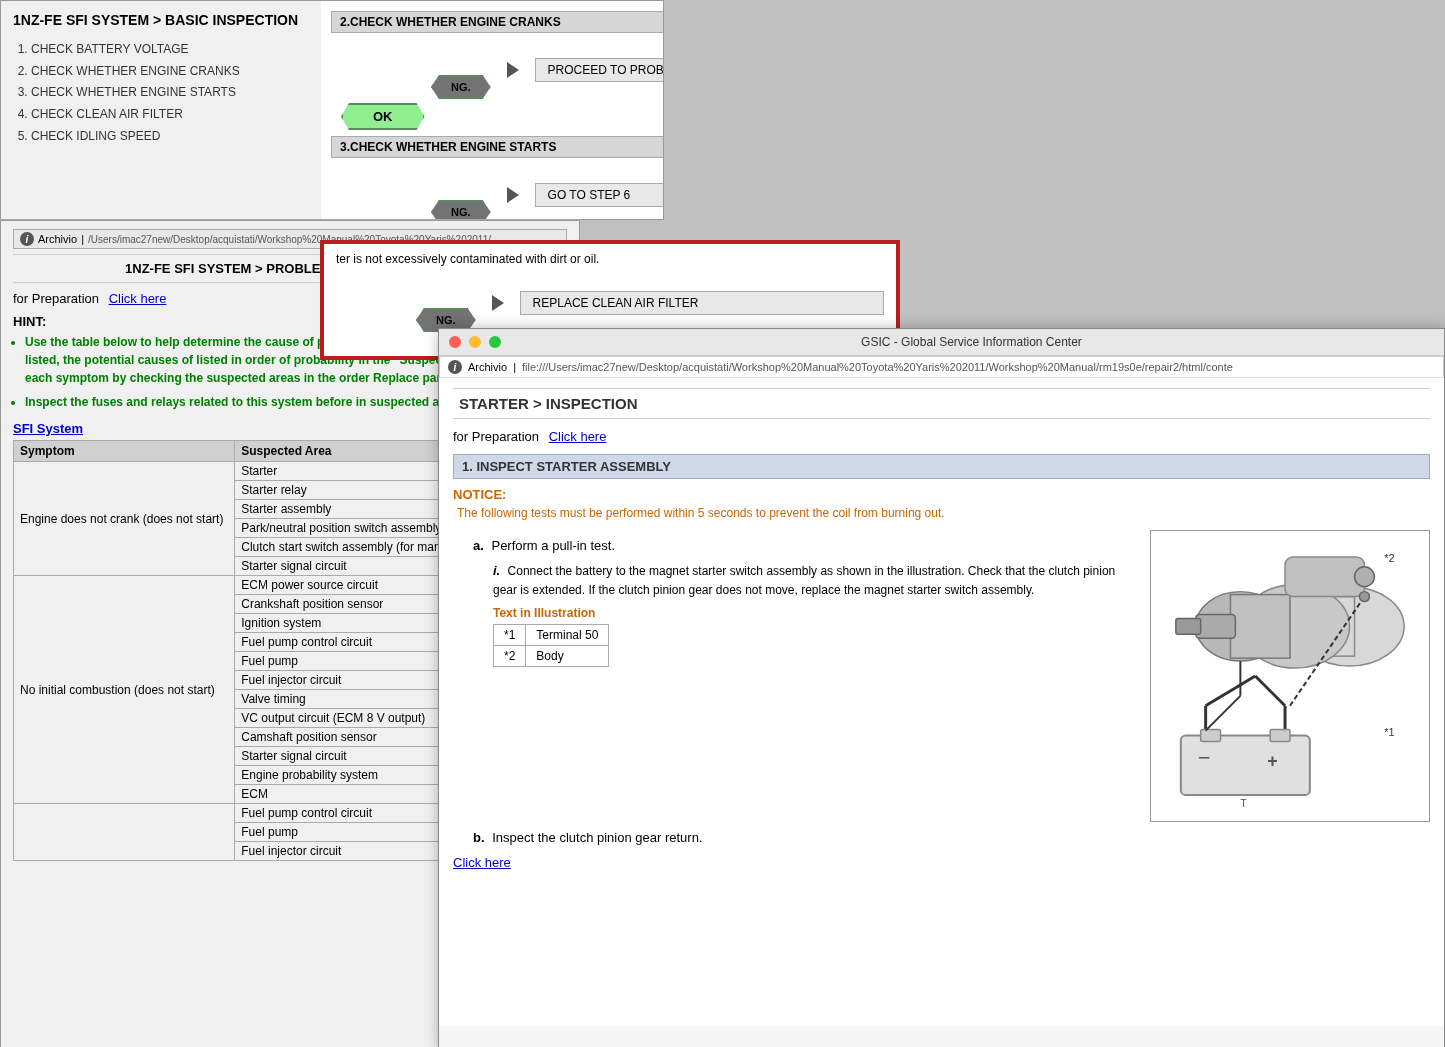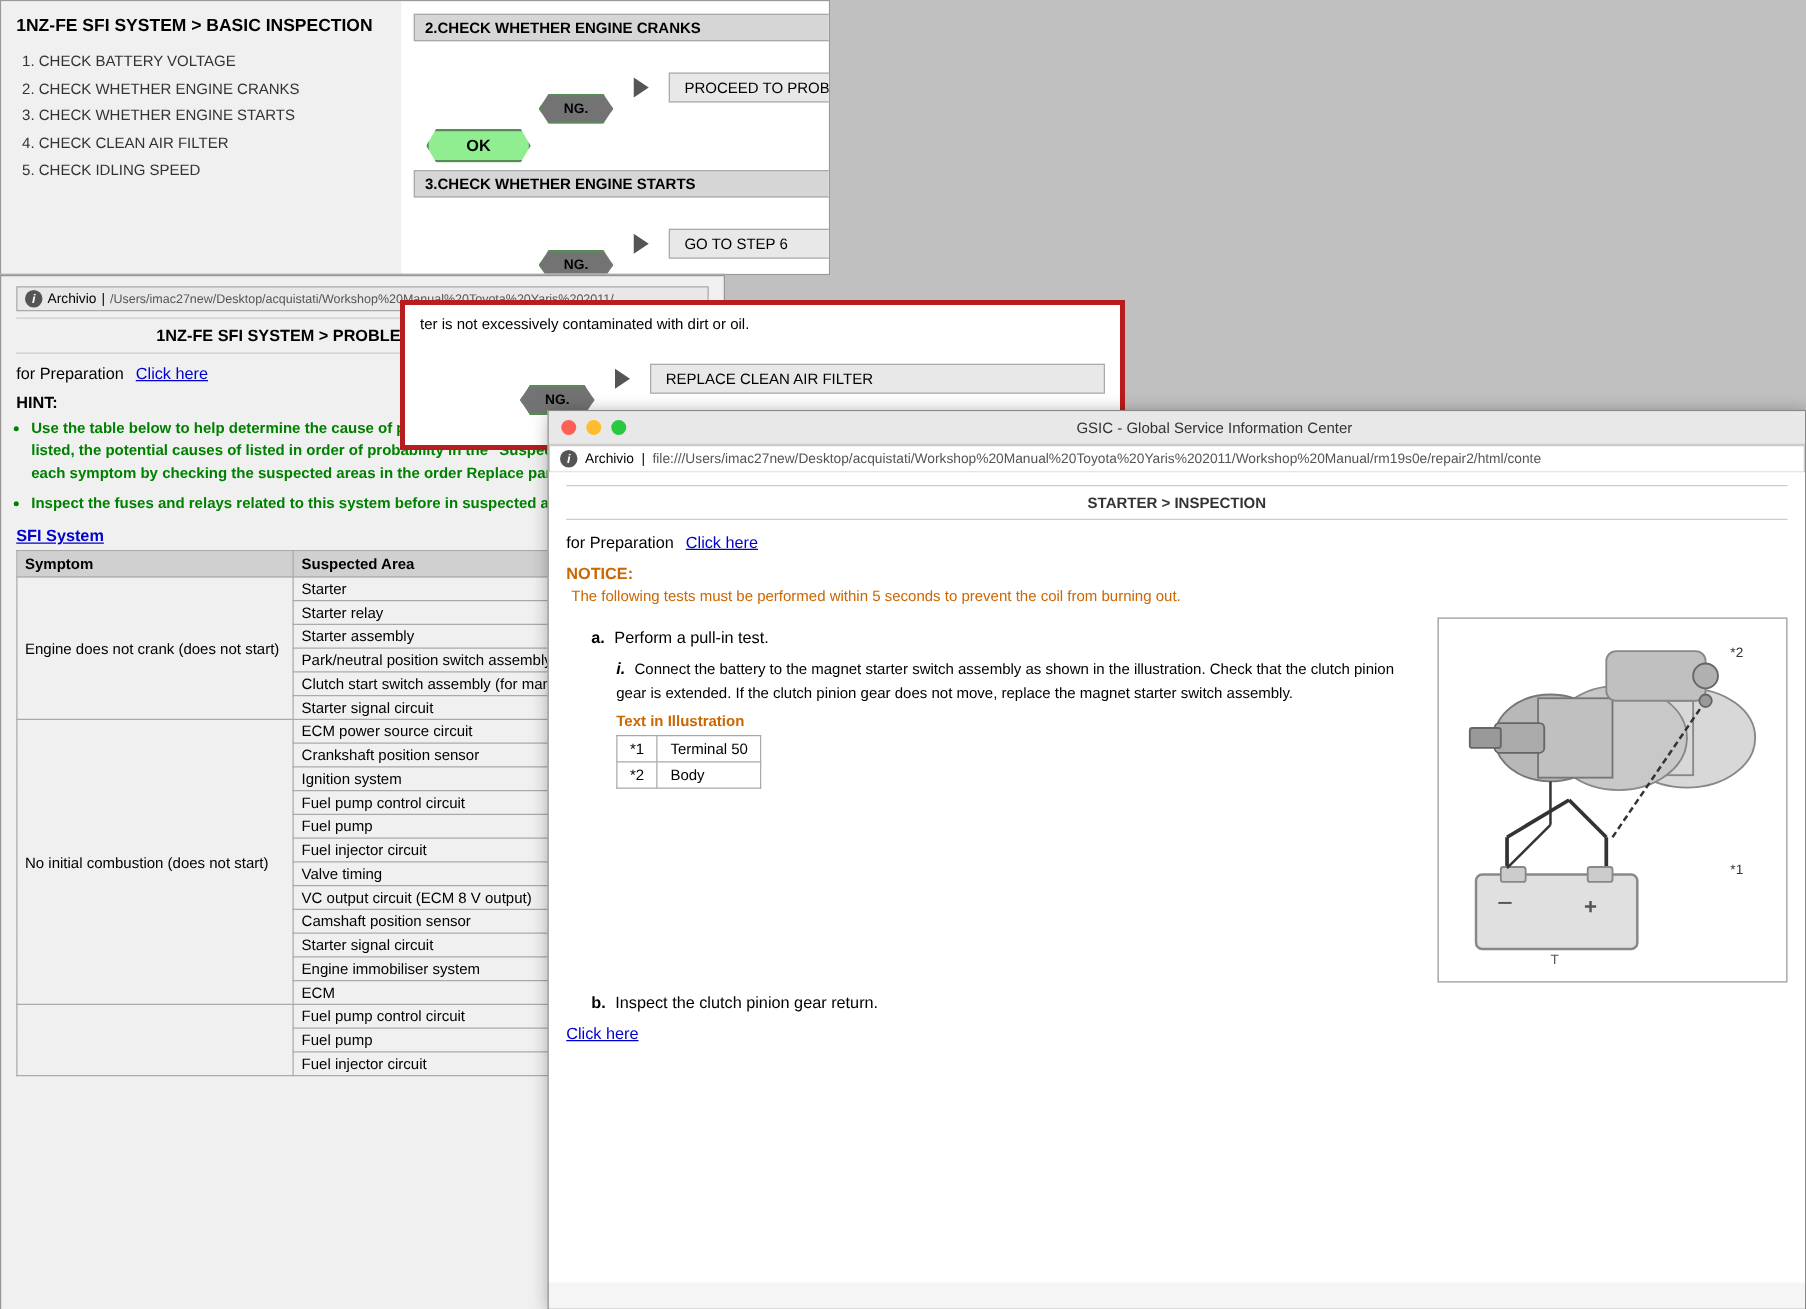--- a/index.html
+++ b/index.html
@@ -185,23 +185,22 @@
       font-style: italic;
       font-weight: bold;
     }
     .main-content {
       padding: 10px 14px;
       overflow-y: auto;
       height: calc(100% - 70px);
       background: #fff;
     }
     .page-title-main {
-      text-align: center;
-      font-weight: bold;
-      font-size: 12px;
+      font-weight: bold;
+      font-size: 15px;
       color: #333;
       padding: 6px;
       border-top: 1px solid #ccc;
       border-bottom: 1px solid #ccc;
       margin-bottom: 10px;
     }
     .prep-line {
       font-size: 13px;
       margin-bottom: 10px;
     }
@@ -443,21 +442,21 @@
         <tr>
             <td>VC output circuit (ECM 8 V output)</td>
           </tr>
         <tr>
             <td>Camshaft position sensor</td>
           </tr>
         <tr>
             <td>Starter signal circuit</td>
           </tr>
         <tr>
-            <td>Engine immobiliser system</td>
+            <td>Engine probability system</td>
           </tr>
         <tr>
             <td>ECM</td>
           </tr>
 
         <tr>
           <td class="symptom-cell" rowspan="3"></td>
           <td>Fuel pump control circuit</td>
         </tr>
         <tr>
@@ -497,20 +496,21 @@
     <span>|</span>
     <span style="font-size:11px; color:#555; overflow:hidden; text-overflow:ellipsis; white-space:nowrap;">file:///Users/imac27new/Desktop/acquistati/Workshop%20Manual%20Toyota%20Yaris%202011/Workshop%20Manual/rm19s0e/repair2/html/conte</span>
   </div>
 
   <div class="main-content">
     <div class="page-title-main">STARTER &gt; INSPECTION</div>
     <div class="prep-line">
       <span>for Preparation</span>
       <a class="click-link" style="margin-left:6px;">Click here</a>
     </div>
+    <div class="step-section">1. INSPECT STARTER ASSEMBLY</div>
 
     <div class="notice-label">NOTICE:</div>
     <div class="notice-text">The following tests must be performed within 5 seconds to prevent the coil from burning out.</div>
 
     <div class="content-flex">
       <div class="content-text">
         <div class="perform-text">
           <span class="step-label">a.</span>
           <span style="margin-left:4px;">Perform a pull-in test.</span>
         </div>

